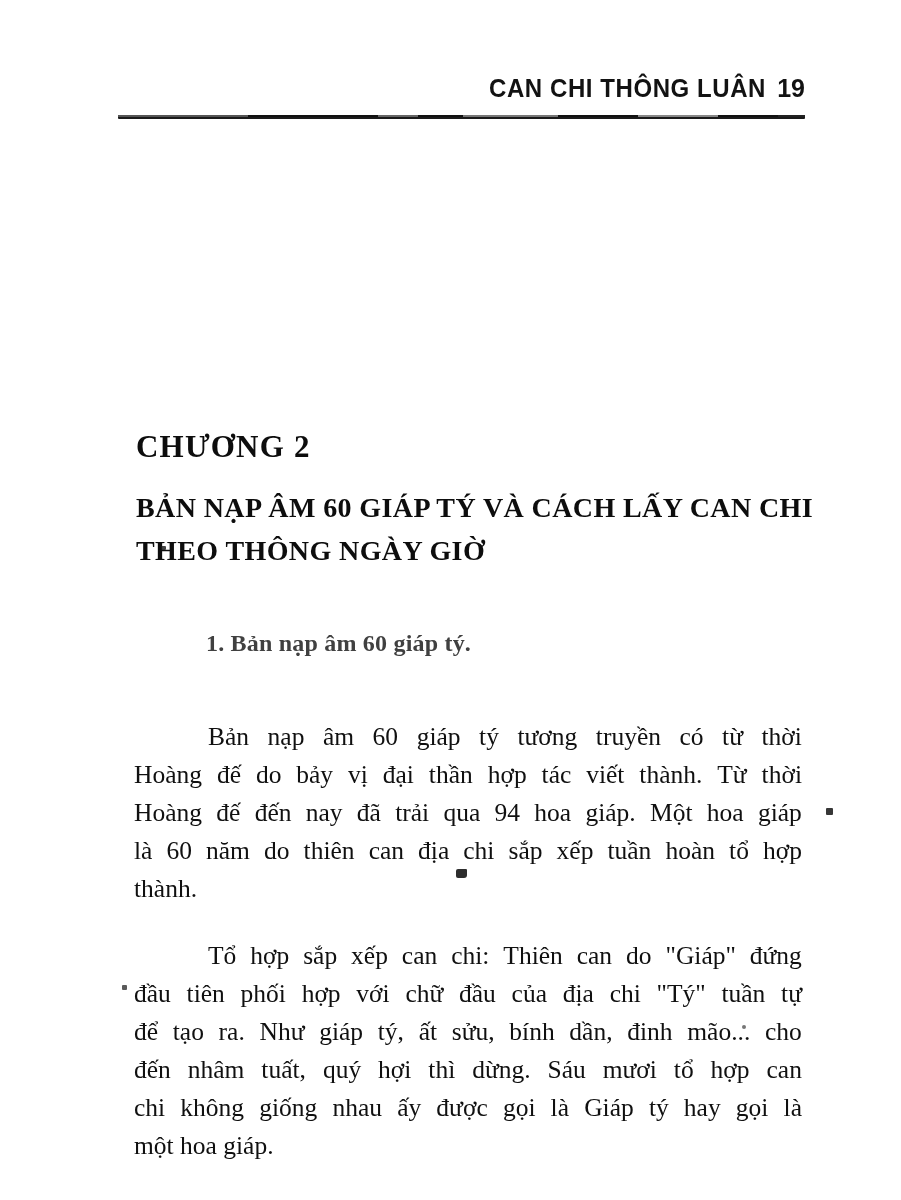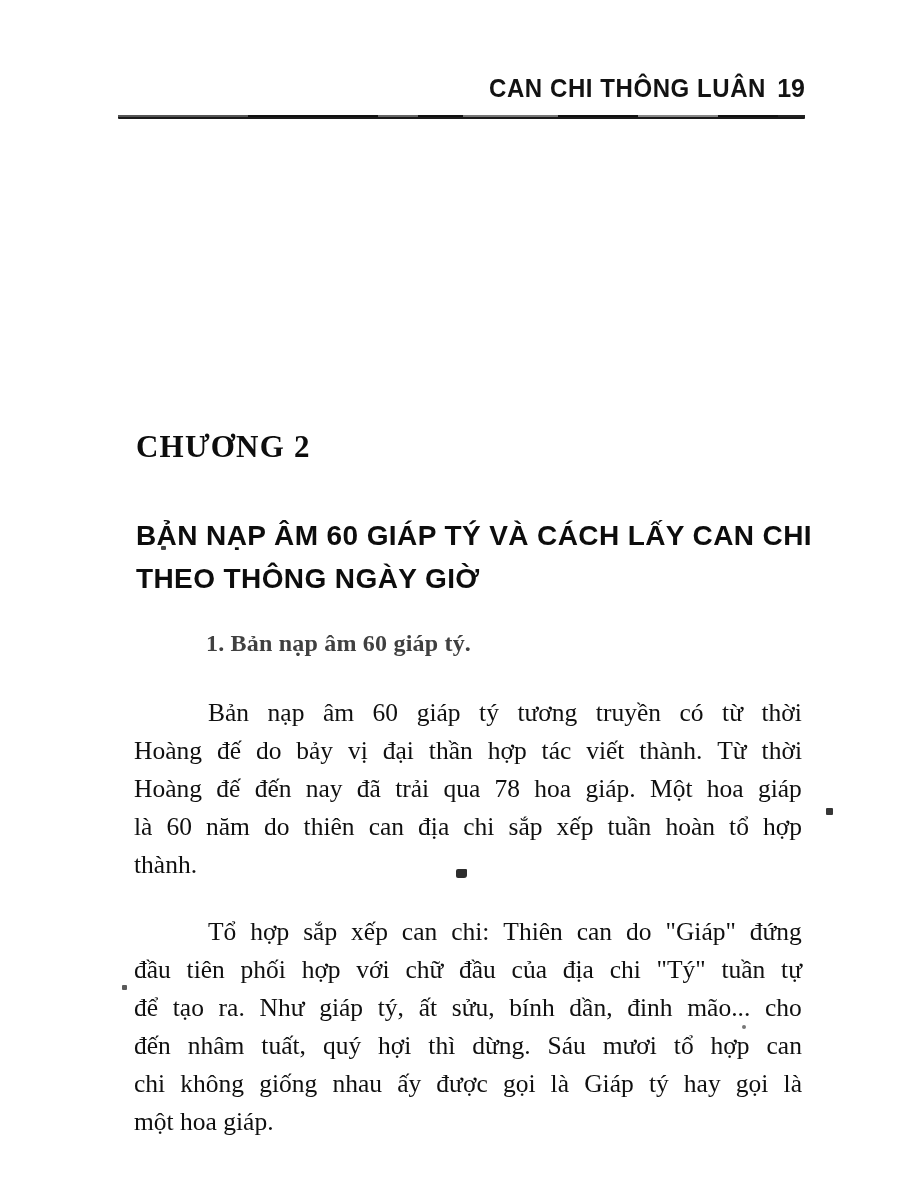--- a/index.html
+++ b/index.html
@@ -93,22 +93,22 @@
   .chapter-number {
     font-family: "Liberation Serif", "DejaVu Serif", serif;
     font-weight: bold;
     font-size: 31px;
     letter-spacing: 1.2px;
     line-height: 1.1;
     color: #0d0d0d;
   }
 
   .chapter-title {
-    margin-top: 50px;
-    font-family: Liberation Sans, sans-serif;
+    margin-top: 22px;
+    font-family: Liberation Serif, serif;
     font-weight: bold;
     font-size: 28px;
     letter-spacing: 0.4px;
     line-height: 1.55;
     color: #0d0d0d;
   }
 
   .chapter-title .tline {
     display: block;
     white-space: nowrap;
@@ -198,21 +198,21 @@
       <span class="tline">THEO THÔNG NGÀY GIỜ</span>
     </div>
   </div>
 
   <div class="section-heading">1. Bản nạp âm 60 giáp tý.</div>
 
   <div class="body-col">
 
     <p class="para">
       <span class="line indent">
-          <span style="display: flex; justify-content: space-between; width: 100%;">
+          <span style="display: flex; justify-content: space-between; width: 100%; margin-top: 24px;">
             <span>Bản</span> 
             <span>nạp</span> 
             <span>âm</span> 
             <span>60</span> 
             <span>giáp</span> 
             <span>tý</span> 
             <span>tương</span> 
             <span>truyền</span> 
             <span>có</span> 
             <span>từ</span> 
@@ -238,21 +238,21 @@
         </span>
       <span class="line">
           <span style="display: flex; justify-content: space-between; width: 100%;">
             <span>Hoàng</span> 
             <span>đế</span> 
             <span>đến</span> 
             <span>nay</span> 
             <span>đã</span> 
             <span>trải</span> 
             <span>qua</span> 
-            <span>78</span> 
+            <span>94</span> 
             <span>hoa</span> 
             <span>giáp.</span> 
             <span>Một</span> 
             <span>hoa</span> 
             <span>giáp</span>
           </span>
         </span>
       <span class="line">
           <span style="display: flex; justify-content: space-between; width: 100%;">
             <span>là</span> 

